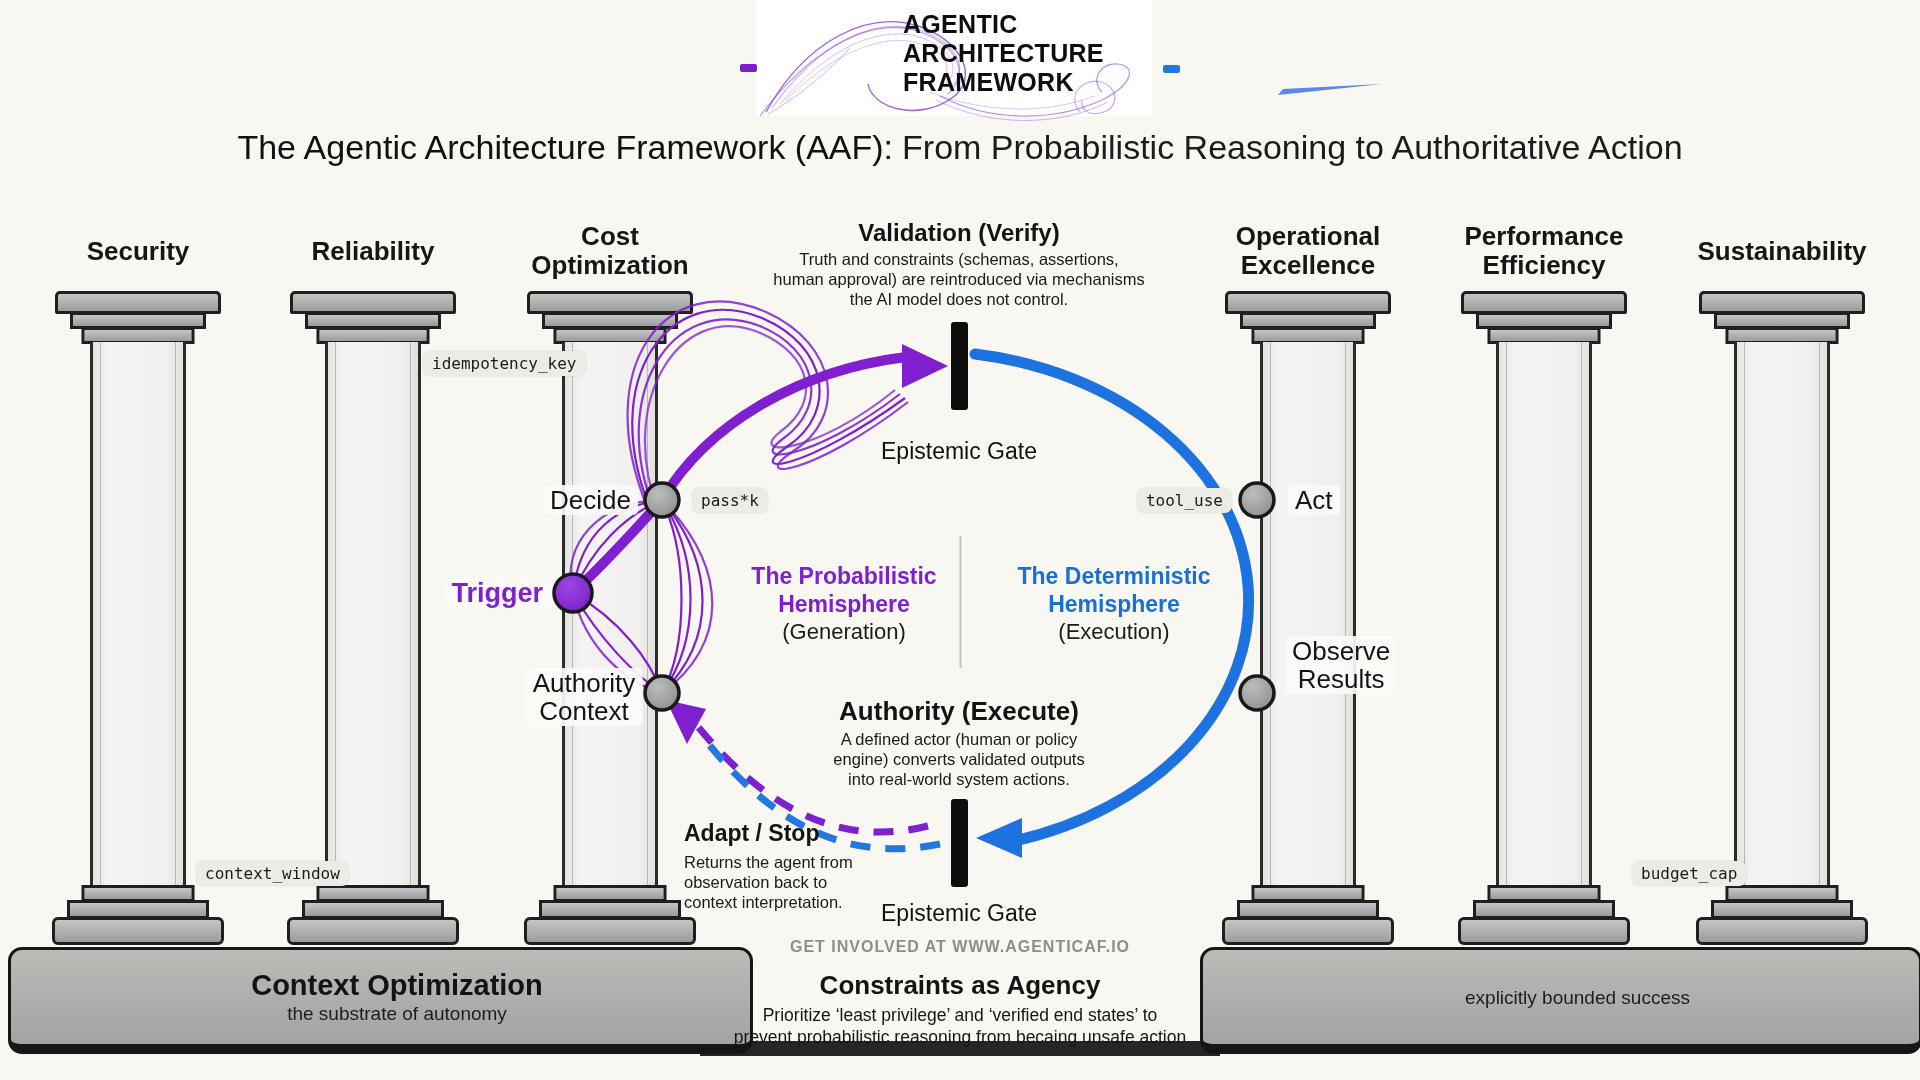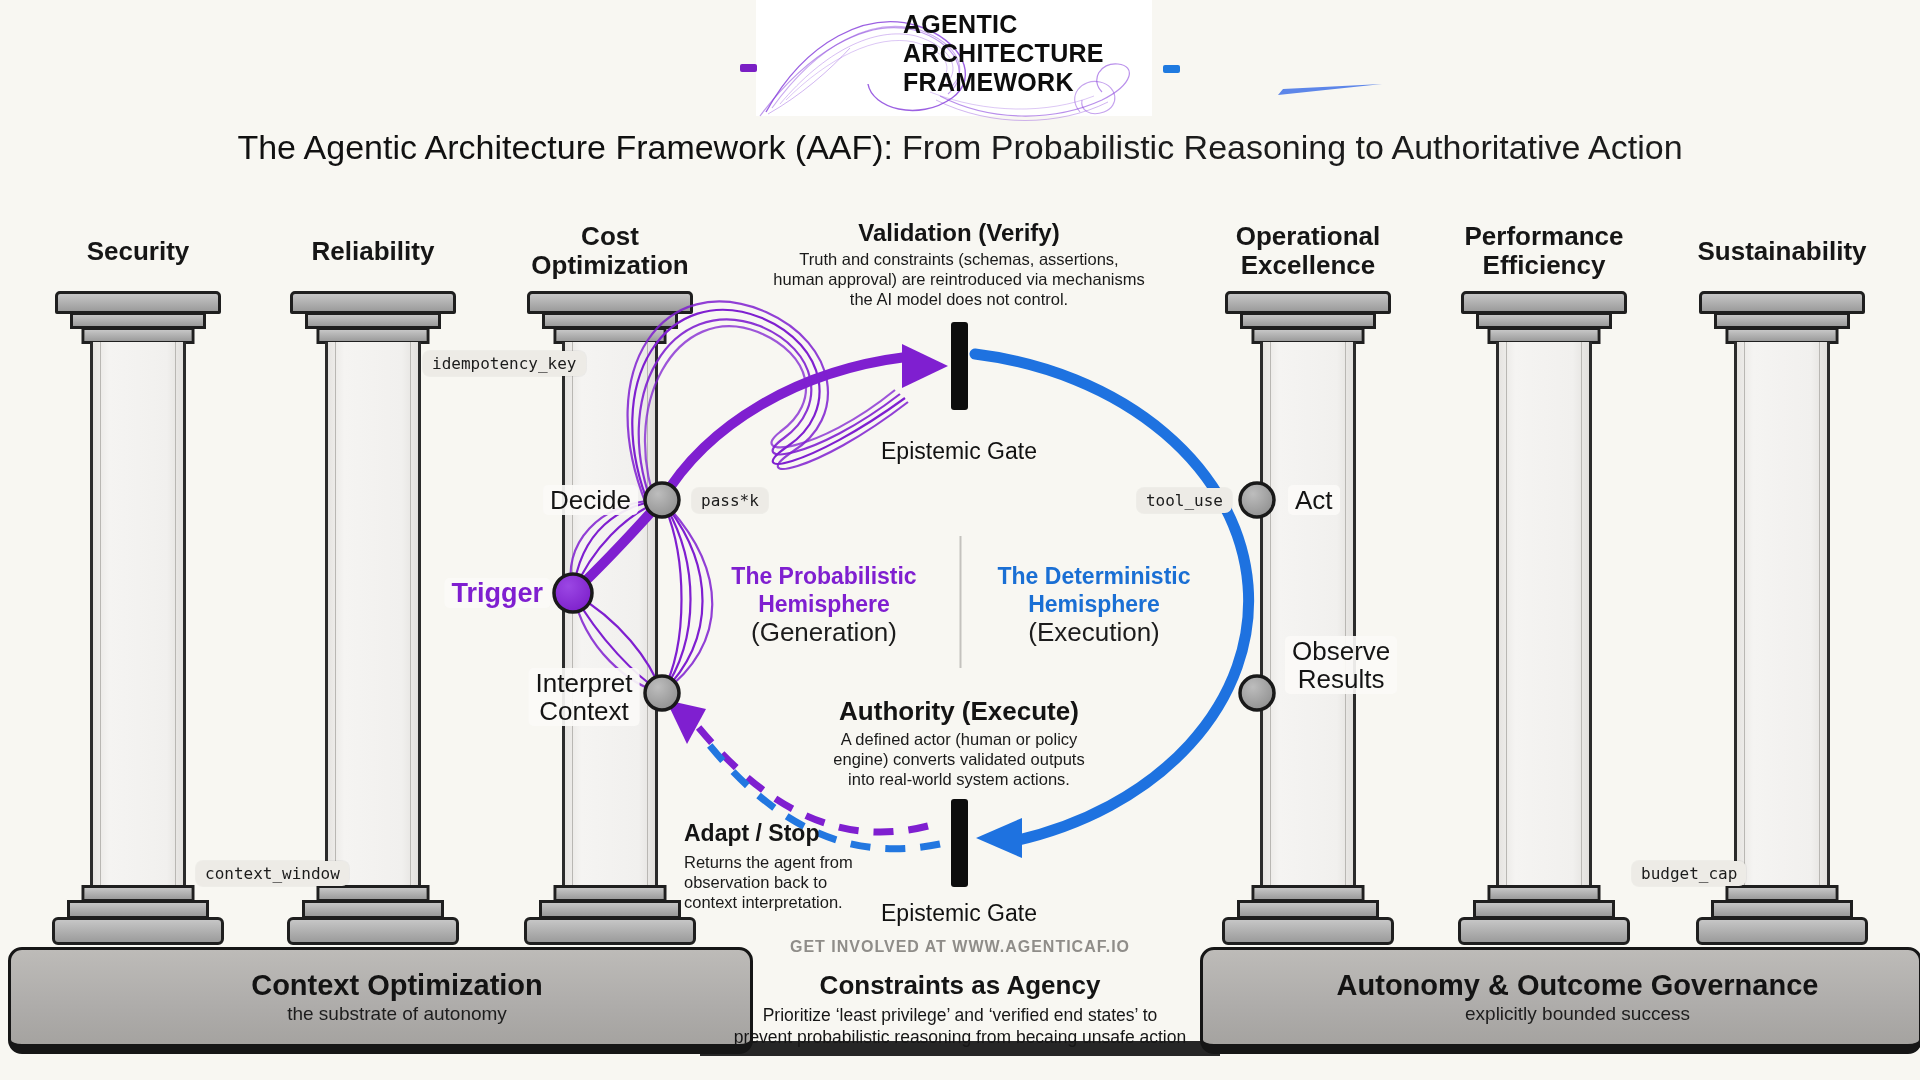--- a/index.html
+++ b/index.html
@@ -44,23 +44,23 @@
 
   
   .txt{position:absolute;z-index:6;color:#141414;}
   #main-title{left:960px;top:128px;white-space:nowrap;font-size:34px;color:#111;}
   #main-title .bold{font-weight:normal;}
   #main-title .reg{font-weight:normal;margin-left:9px;color:#1c1c1c;}
 
   .sec-title{font-weight:bold;font-size:24px;white-space:nowrap;}
   .sub{font-size:16.5px;line-height:20px;white-space:nowrap;color:#1a1a1a;}
 
-  .hemi{white-space:nowrap;line-height:28px;font-size:23px;}
+  .hemi{white-space:nowrap;line-height:28px;font-size:23px;margin-left:20px;}
   .hemi .h-line{font-weight:bold;}
-  .hemi .h-sub{font-weight:normal;color:#1c1c1c;font-size:26px;}
+  .hemi .h-sub{font-weight:normal;color:#1c1c1c;font-size:22px;}
 
   .node-label{font-size:26px;font-weight:500;white-space:nowrap;line-height:28px;
     background:rgba(251,250,247,.92);padding:1px 7px;border-radius:5px;}
   .gate-label{font-size:23px;white-space:nowrap;color:#111;}
 
   .code-tag{position:absolute;z-index:6;font-family:"DejaVu Sans Mono", monospace;font-size:16px;
     color:#1b1b1b;background:#edebe6;border-radius:7px;padding:3px 9px;white-space:nowrap;
     box-shadow:0 0 0 1px rgba(0,0,0,.04);}
 
   #get-involved{left:960px;top:938px;font-size:16px;font-weight:bold;letter-spacing:1px;color:#8f8d89;white-space:nowrap;}
@@ -158,21 +158,20 @@
       <div class="base3"></div>
   </div>
 
   <div id="ground-bar"></div>
 
   <div class="plinth" style="left:8px;width:706px;">
     <div class="plinth-title">Context Optimization</div>
     <div class="plinth-sub">the substrate of autonomy</div>
   </div>
   <div class="plinth" style="left:1200px;width:683px;">
-    <div class="plinth-title">Autonomy &amp; Outcome Governance</div>
     <div class="plinth-sub">explicitly bounded success</div>
   </div>
 
   <div id="logo-box"></div>
   <div id="logo-text">
     <div>AGENTIC</div>
     <div>ARCHITECTURE</div>
     <div>FRAMEWORK</div>
   </div>
   <div class="brand-dash" style="left:740px;top:64px;background:#7a1fc4;"></div>
@@ -259,21 +258,21 @@
     <div class="sub">the AI model does not control.</div>
   </div>
   <div class="txt ctr gate-label" style="left:959px;top:438px;">Epistemic Gate</div>
 
   <div class="txt rgt node-label" style="left:638px;top:485px;">Decide</div>
   <div class="code-tag" style="left:692px;top:488px;">pass*k</div>
 
   <div class="txt rgt node-label" style="left:550px;top:578px;color:#7f1fd0;font-weight:bold;font-size:27px;">Trigger</div>
 
   <div class="txt ctr node-label" style="left:584px;top:668px;">
-    <div>Interpret</div>
+    <div>Authority</div>
     <div>Context</div>
   </div>
 
   <div class="code-tag rgt" style="left:1232px;top:488px;">tool_use</div>
   <div class="txt node-label" style="left:1288px;top:485px;">Act</div>
 
   <div class="txt node-label" style="left:1285px;top:636px;text-align:center;">
     <div>Observe</div>
     <div>Results</div>
   </div>

